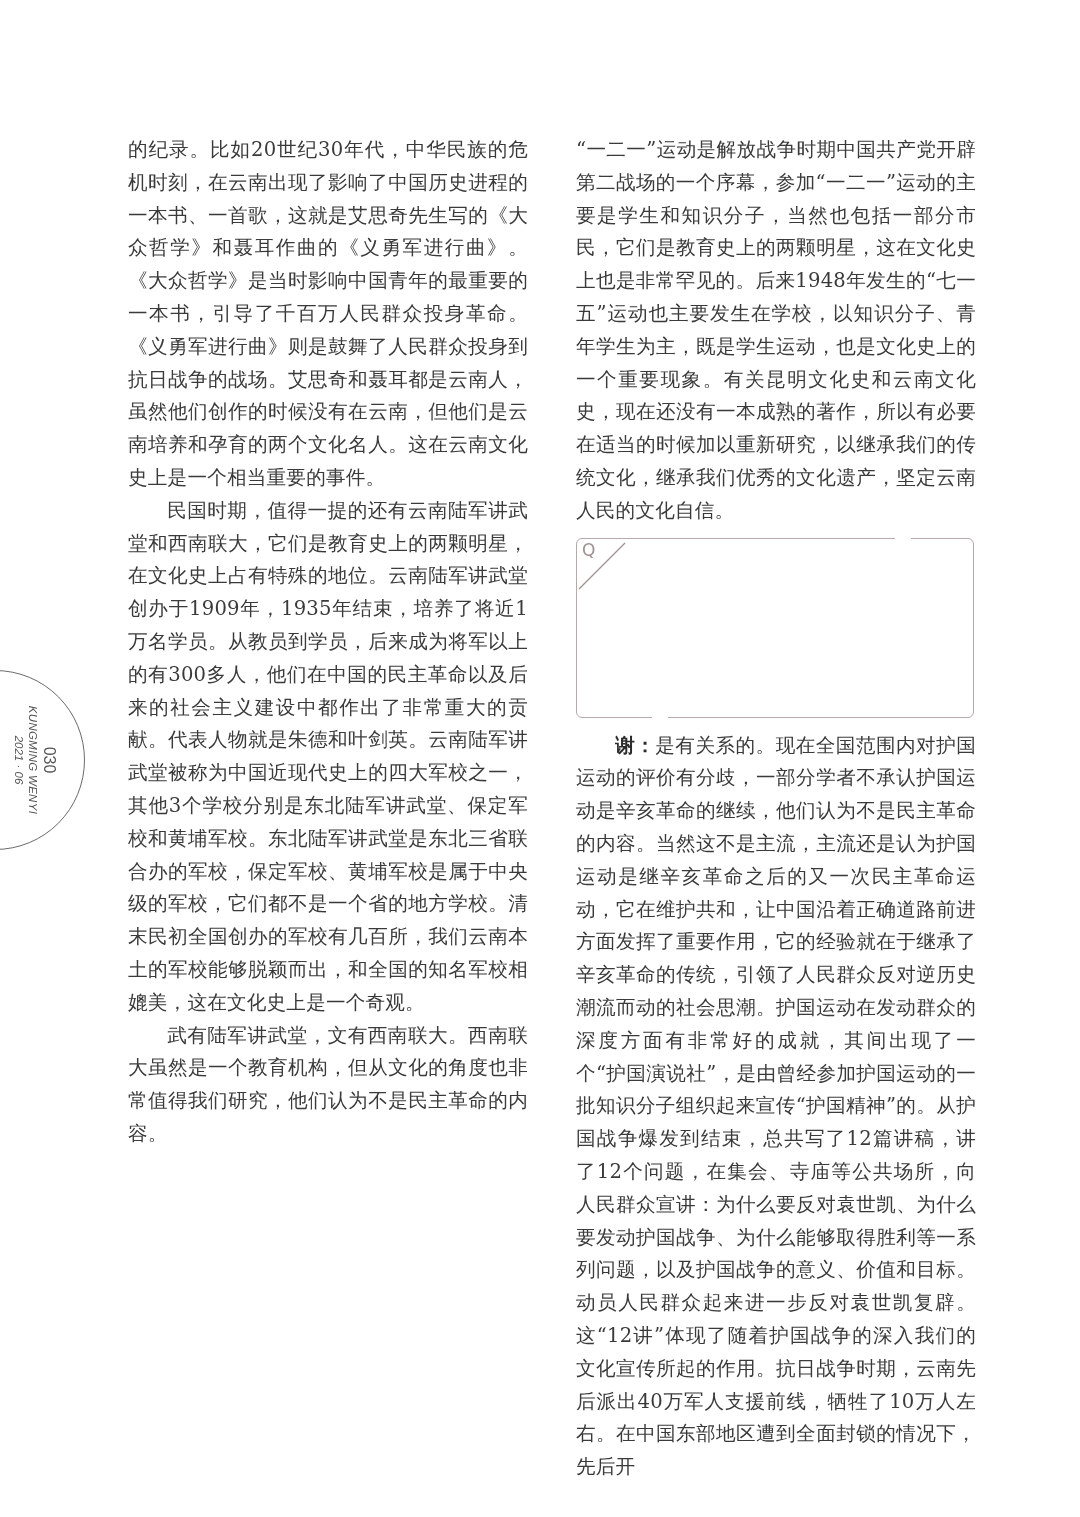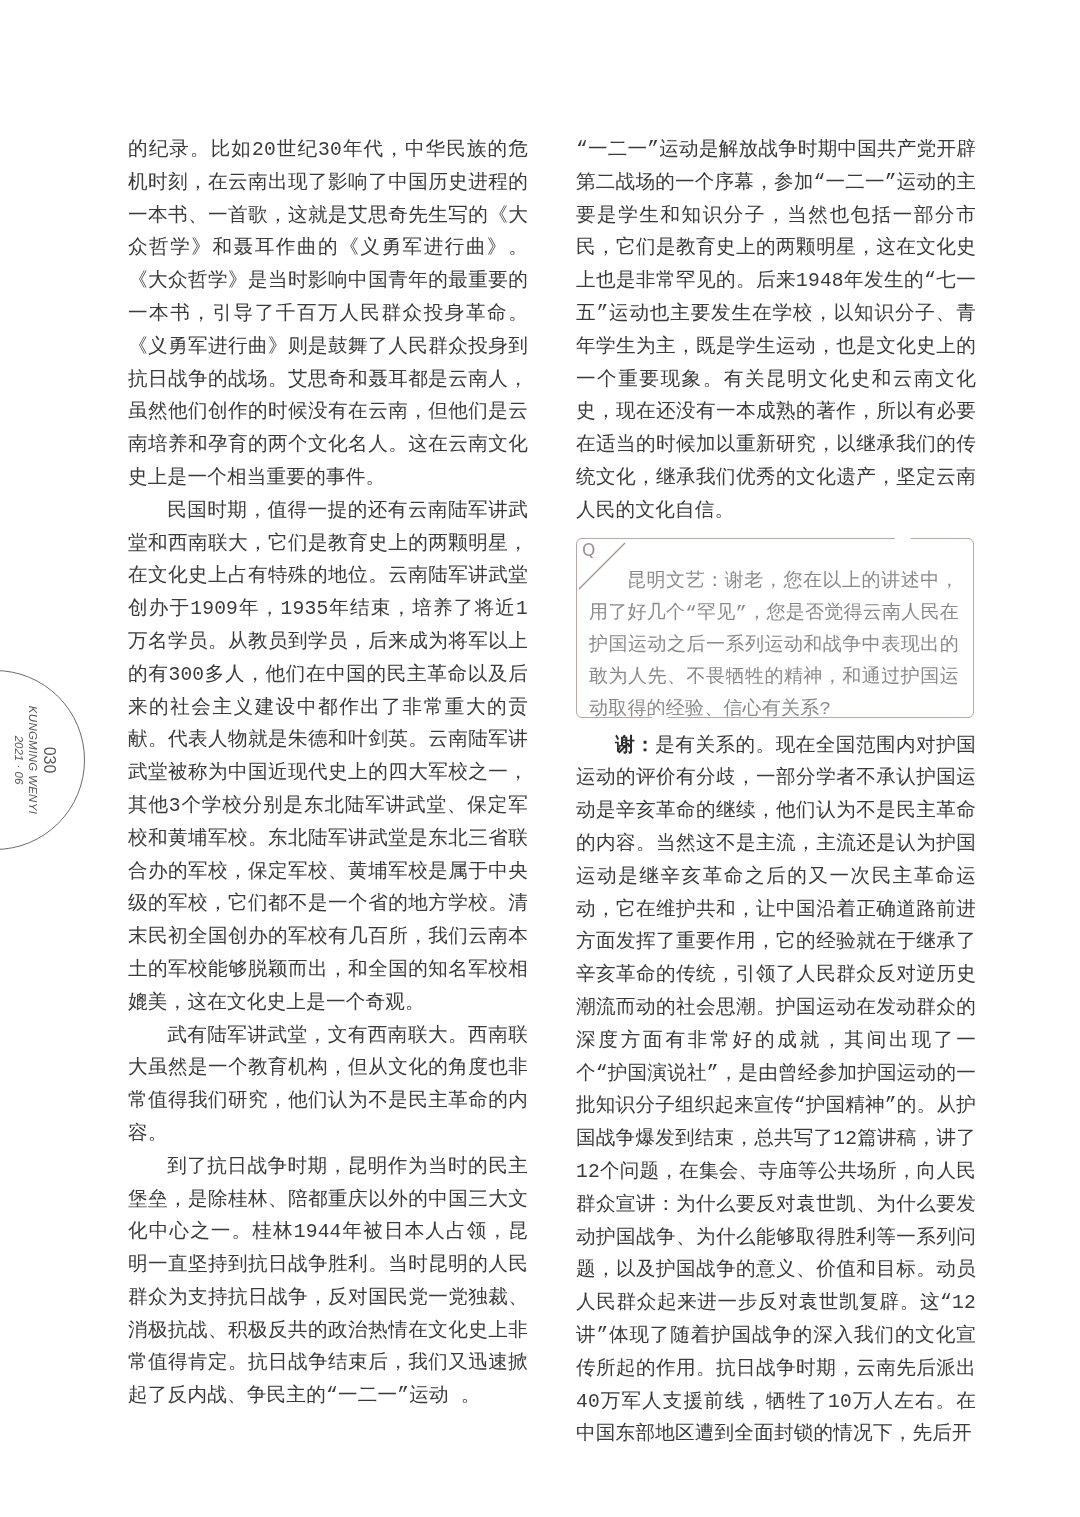--- a/index.html
+++ b/index.html
@@ -1,21 +1,21 @@
 <!DOCTYPE html>
 <html><head>
 <meta charset="utf-8">
 <style>
   html, body { margin: 0; padding: 0; }
   body {
     width: 1080px; height: 1517px; background: #ffffff; position: relative; overflow: hidden;
     font-family: "DejaVu Serif", "Liberation Serif", serif; color: #3a3a3a;
   }
   .col { position: absolute; top: 134px; width: 400px; font-size: 19.6px; line-height: 32.8px; text-align: justify; letter-spacing: 0.2px; }
-  .col p { margin: 0; font-family: Liberation Mono, monospace; }
+  .col p { margin: 0; }
   .col p.indent { text-indent: 2em; }
   #col-left { left: 128px; }
   #col-right { left: 576px; }
   .qa-answer-label { font-weight: bold; color: #2b2b2b; }
 
   .qbox {
     position: relative; margin: 10px 0 12px 0; width: 398px; height: 180px;
     border: 1.5px solid #b8a8a8; border-radius: 6px; box-sizing: border-box;
     padding: 26px 14px 10px 12px; color: #8a8a8a; font-size: 19px; line-height: 32px;
   }
@@ -44,30 +44,28 @@
 <div class="folio-text">
   <span class="pg">030</span>
   <span class="mag">KUNGMING WENYI</span>
   <span class="date">2021 · 06</span>
 </div>
 
 <div id="col-left" class="col">
   <p>的纪录。比如20世纪30年代，中华民族的危机时刻，在云南出现了影响了中国历史进程的一本书、一首歌，这就是艾思奇先生写的《大众哲学》和聂耳作曲的《义勇军进行曲》。《大众哲学》是当时影响中国青年的最重要的一本书，引导了千百万人民群众投身革命。《义勇军进行曲》则是鼓舞了人民群众投身到抗日战争的战场。艾思奇和聂耳都是云南人，虽然他们创作的时候没有在云南，但他们是云南培养和孕育的两个文化名人。这在云南文化史上是一个相当重要的事件。</p>
   <p class="indent">民国时期，值得一提的还有云南陆军讲武堂和西南联大，它们是教育史上的两颗明星，在文化史上占有特殊的地位。云南陆军讲武堂创办于1909年，1935年结束，培养了将近1万名学员。从教员到学员，后来成为将军以上的有300多人，他们在中国的民主革命以及后来的社会主义建设中都作出了非常重大的贡献。代表人物就是朱德和叶剑英。云南陆军讲武堂被称为中国近现代史上的四大军校之一，其他3个学校分别是东北陆军讲武堂、保定军校和黄埔军校。东北陆军讲武堂是东北三省联合办的军校，保定军校、黄埔军校是属于中央级的军校，它们都不是一个省的地方学校。清末民初全国创办的军校有几百所，我们云南本土的军校能够脱颖而出，和全国的知名军校相媲美，这在文化史上是一个奇观。</p>
   <p class="indent">武有陆军讲武堂，文有西南联大。西南联大虽然是一个教育机构，但从文化的角度也非常值得我们研究，他们认为不是民主革命的内容。</p>
-  <p class="indent">到了抗日战争时期，昆明作为当时的民主堡垒，是除桂林、陪都重庆以外的中国三大文化中心之一。桂林1944年被日本人占领，昆明一直坚持到抗日战争胜利。当时昆明的人民群众为支持抗日战争，反对国民党一党独裁、消极抗战、积极反共的政治热情在文化史上非常值得肯定。抗日战争结束后，我们又迅速掀起了反内战、争民主的“一二一”运动 。</p>
 </div>
 
 <div id="col-right" class="col">
   <p class="indent" style="text-indent:0">“一二一”运动是解放战争时期中国共产党开辟第二战场的一个序幕，参加“一二一”运动的主要是学生和知识分子，当然也包括一部分市民，它们是教育史上的两颗明星，这在文化史上也是非常罕见的。后来1948年发生的“七一五”运动也主要发生在学校，以知识分子、青年学生为主，既是学生运动，也是文化史上的一个重要现象。有关昆明文化史和云南文化史，现在还没有一本成熟的著作，所以有必要在适当的时候加以重新研究，以继承我们的传统文化，继承我们优秀的文化遗产，坚定云南人民的文化自信。</p>
 
   <div class="qbox">
     <span class="gap-top"></span>
     <span class="gap-bottom"></span>
     <svg class="q-slash" viewBox="0 0 60 52">
       <line x1="2" y1="50" x2="48" y2="4" stroke="#a09090" stroke-width="1.3"></line>
     </svg>
     <span class="q-letter">Q</span>
-    <p>昆明文艺：谢老，您在以上的讲述中，用了好几个“罕见”，您是否觉得云南人民在护国运动之后一系列运动和战争中表现出的敢为人先、不畏牺牲的精神，和通过护国运动取得的经验、信心有关系?</p>
   </div>
 
   <p class="indent"><span class="qa-answer-label">谢：</span><span>是有关系的。现在全国范围内对护国运动的评价有分歧，一部分学者不承认护国运动是辛亥革命的继续，他们认为不是民主革命的内容。当然这不是主流，主流还是认为护国运动是继辛亥革命之后的又一次民主革命运动，它在维护共和，让中国沿着正确道路前进方面发挥了重要作用，它的经验就在于继承了辛亥革命的传统，引领了人民群众反对逆历史潮流而动的社会思潮。护国运动在发动群众的深度方面有非常好的成就，其间出现了一个“护国演说社”，是由曾经参加护国运动的一批知识分子组织起来宣传“护国精神”的。从护国战争爆发到结束，总共写了12篇讲稿，讲了12个问题，在集会、寺庙等公共场所，向人民群众宣讲：为什么要反对袁世凯、为什么要发动护国战争、为什么能够取得胜利等一系列问题，以及护国战争的意义、价值和目标。动员人民群众起来进一步反对袁世凯复辟。这“12讲”体现了随着护国战争的深入我们的文化宣传所起的作用。抗日战争时期，云南先后派出40万军人支援前线，牺牲了10万人左右。在中国东部地区遭到全面封锁的情况下，先后开</span></p>
 </div>
 
 </body></html>

